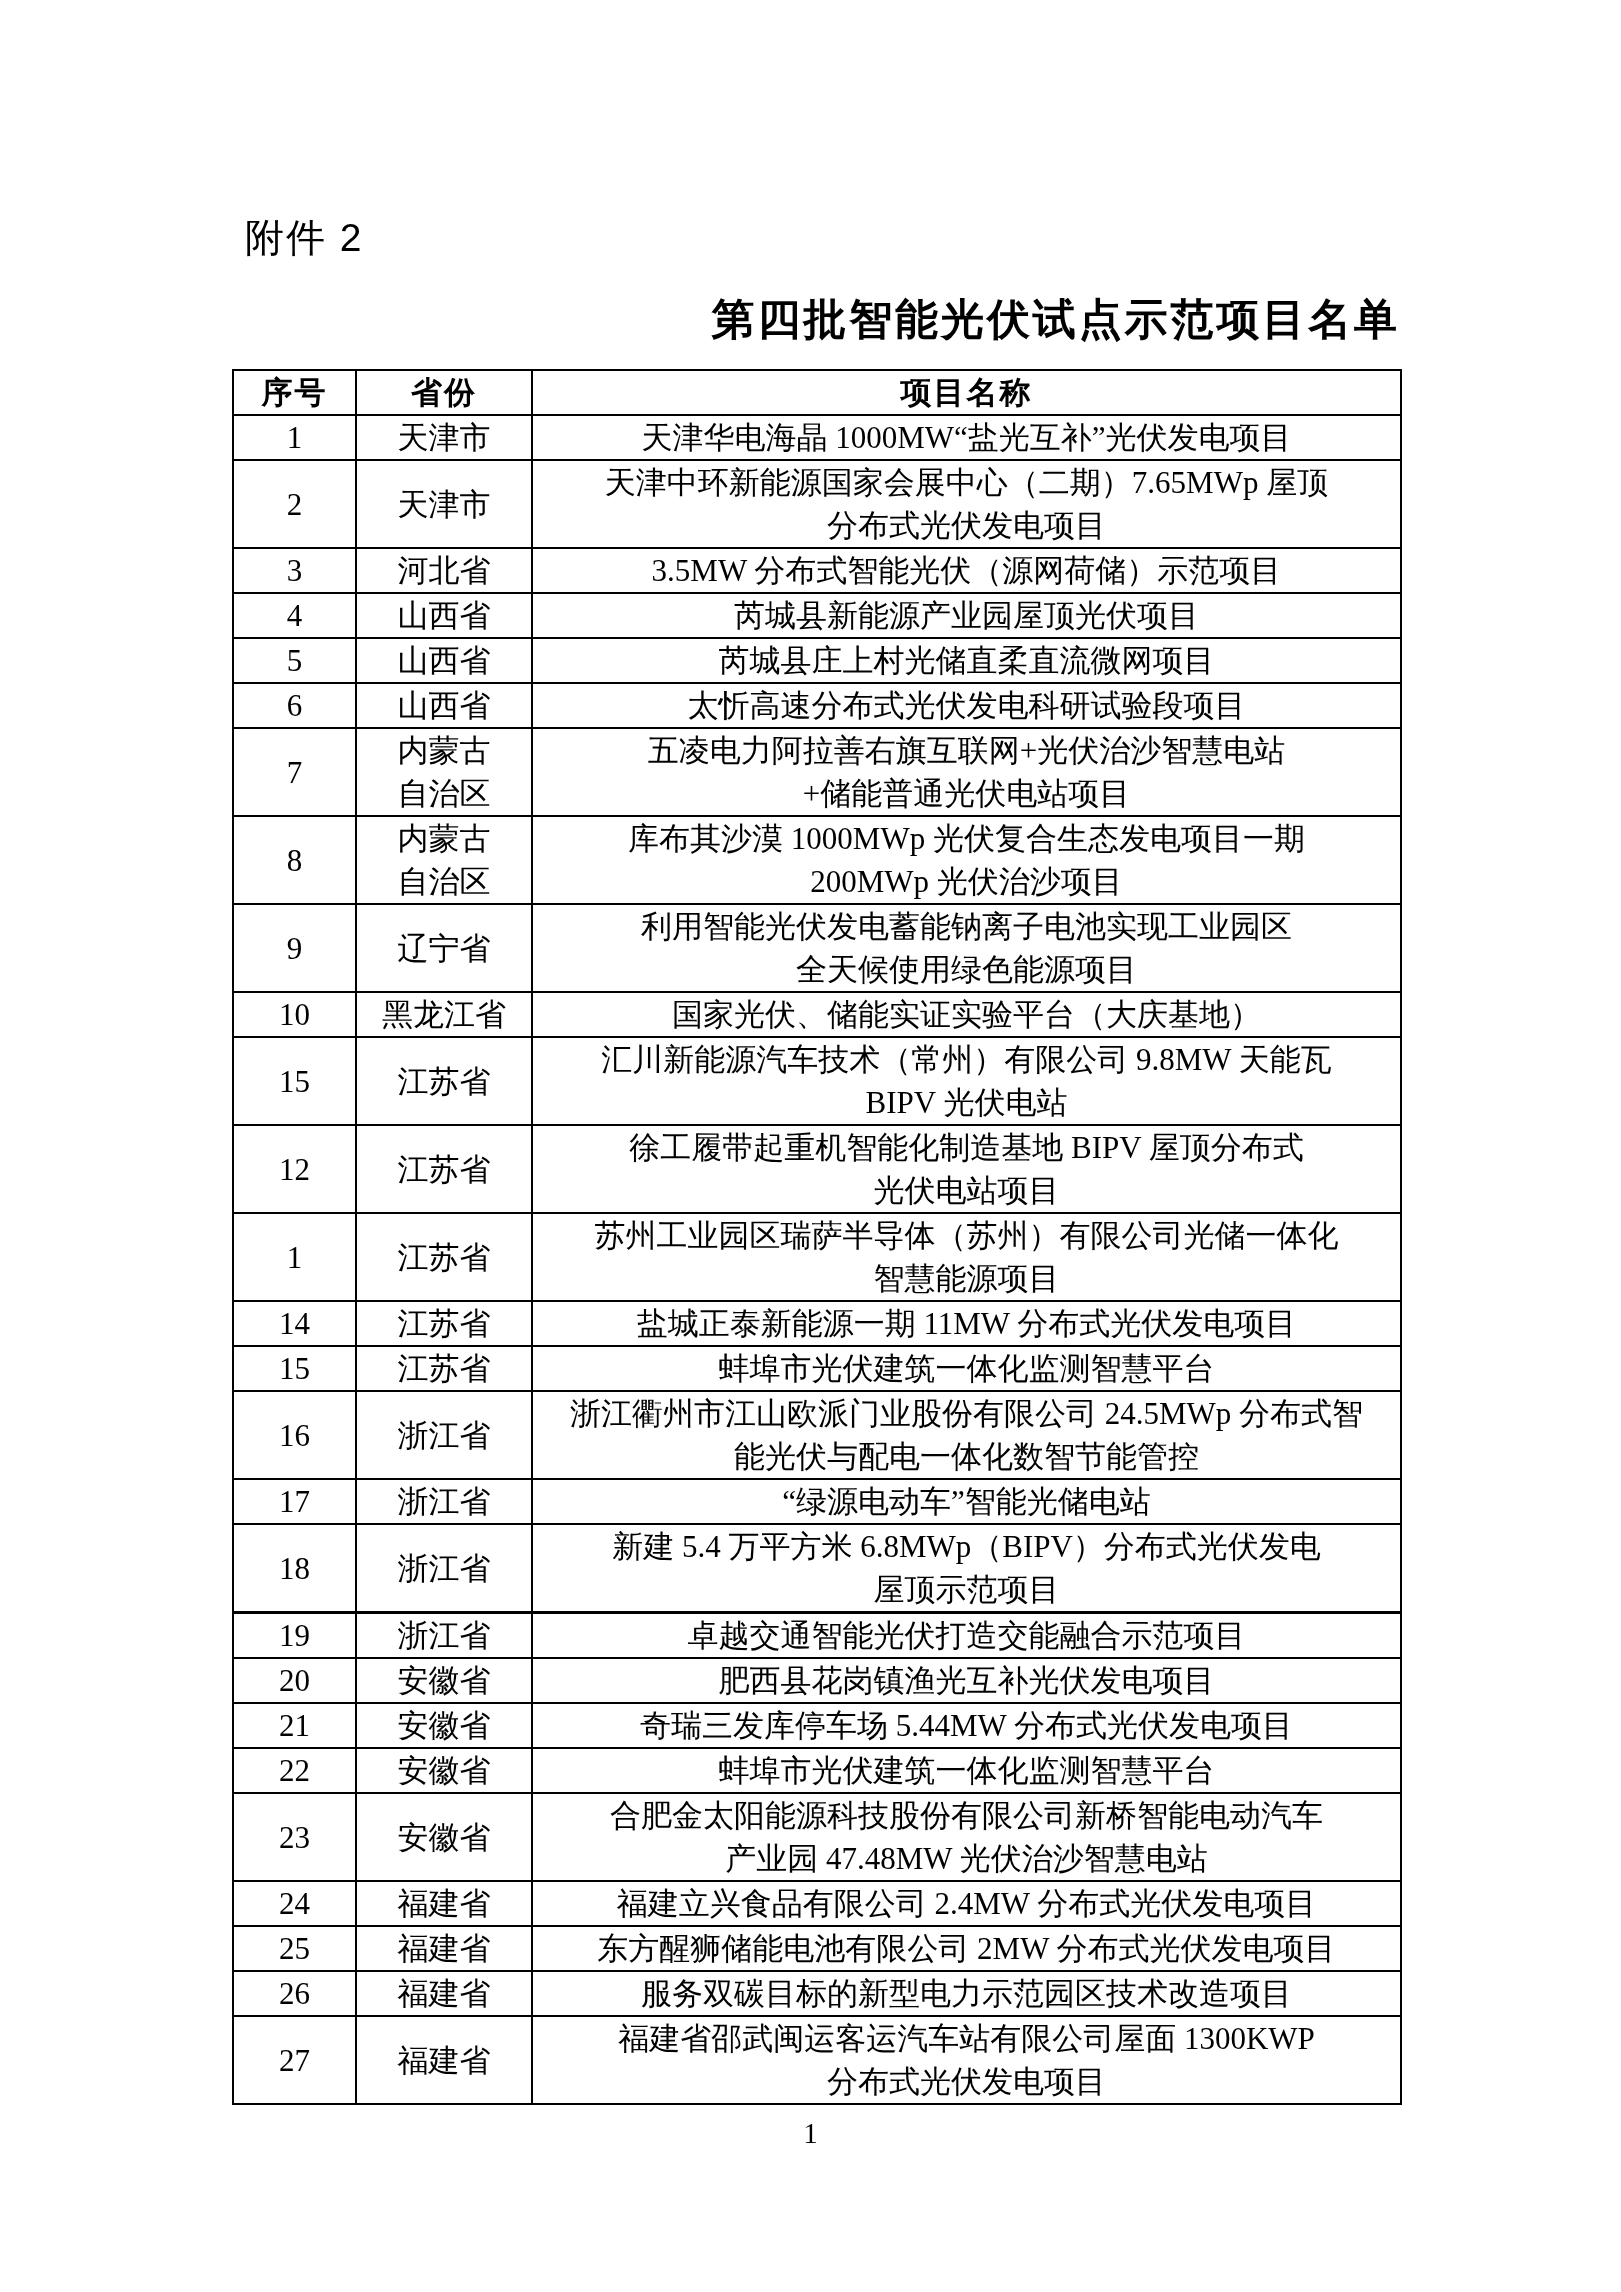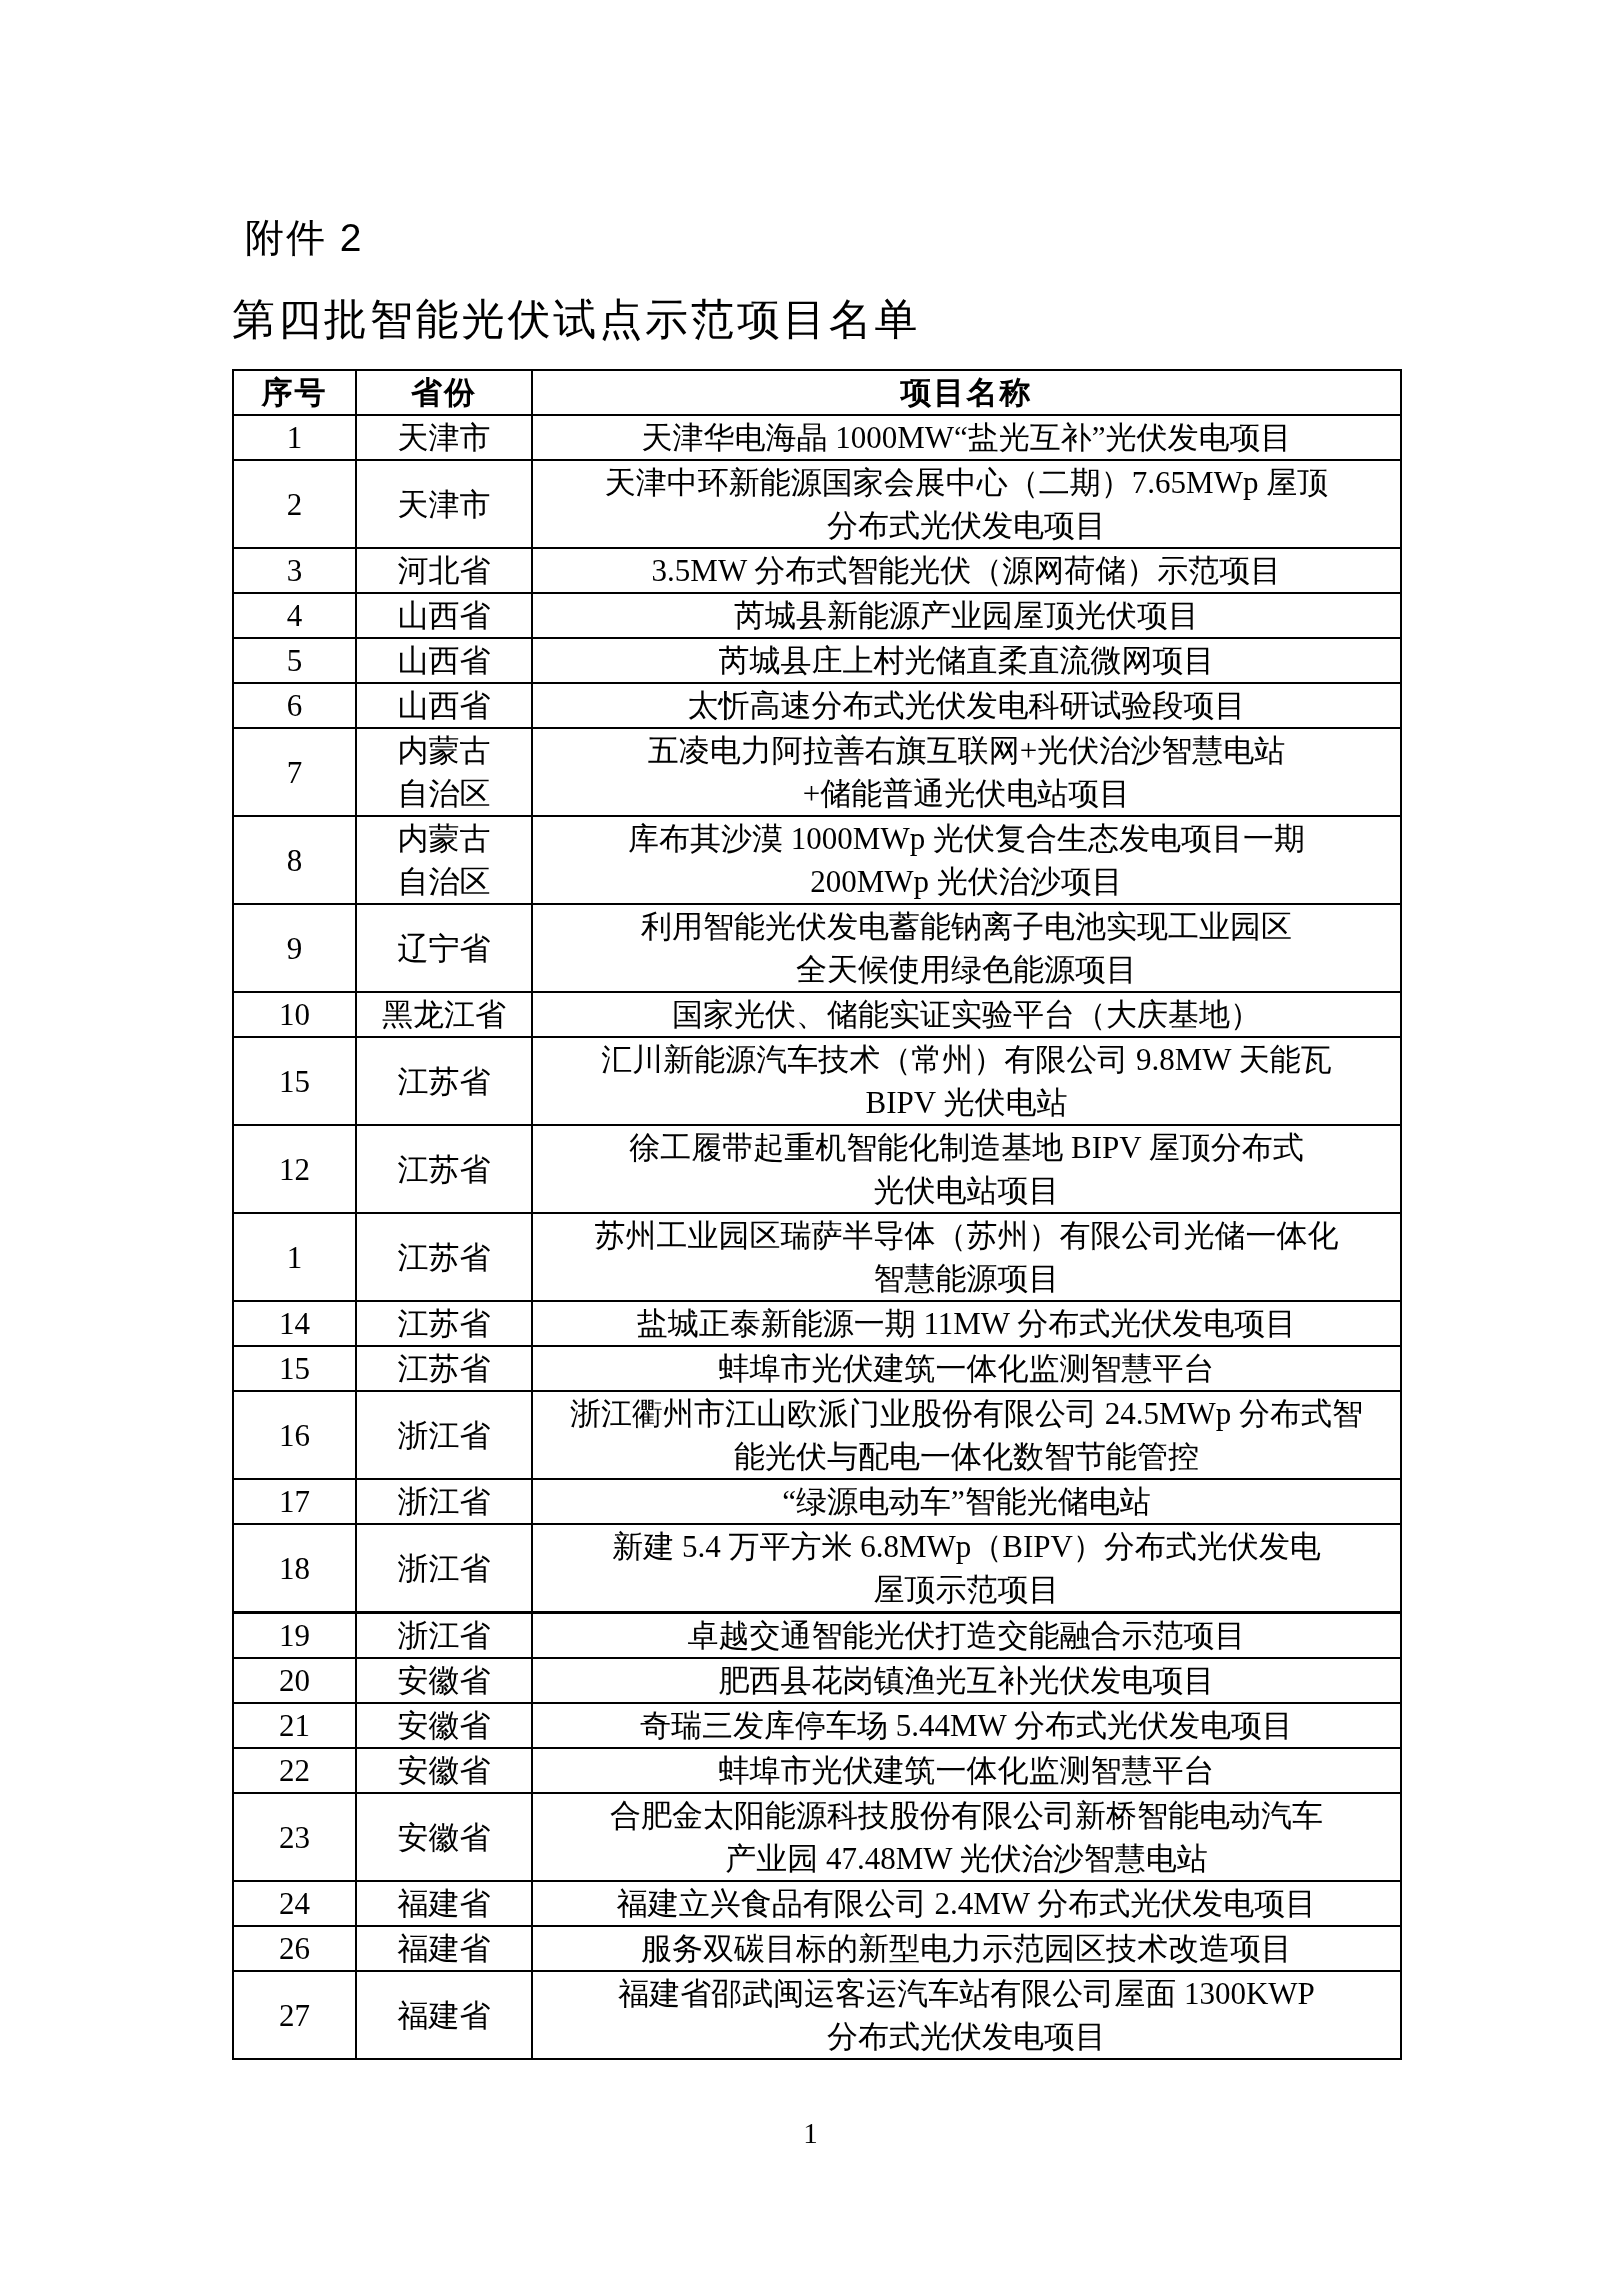--- a/index.html
+++ b/index.html
@@ -24,23 +24,23 @@
     font-size: 39px;
     line-height: 43px;
     letter-spacing: 2px;
     color: #000;
   }
   .doc-title {
     position: absolute;
     left: 232px;
     top: 294px;
     width: 1168px;
-    text-align: left;
+    text-align: right;
     font-family: "Liberation Sans", "DejaVu Sans", sans-serif;
-    font-weight: normal;
+    font-weight: bold;
     font-size: 43px;
     line-height: 51px;
     letter-spacing: 2.9px;
     color: #000;
   }
   table.projects {
     position: absolute;
     left: 232px;
     top: 369px;
     width: 1168px;
@@ -259,20 +259,25 @@
     <td class="col-proj">合肥金太阳能源科技股份有限公司新桥智能电动汽车
 产业园 47.48MW 光伏治沙智慧电站</td>
   </tr>
 
   <tr>
     <td class="col-no">24</td>
     <td class="col-prov">福建省</td>
     <td class="col-proj">福建立兴食品有限公司 2.4MW 分布式光伏发电项目</td>
   </tr>
 
+  <tr>
+    <td class="col-no">25</td>
+    <td class="col-prov">福建省</td>
+    <td class="col-proj">东方醒狮储能电池有限公司 2MW 分布式光伏发电项目</td>
+  </tr>
 
   <tr>
     <td class="col-no">26</td>
     <td class="col-prov">福建省</td>
     <td class="col-proj">服务双碳目标的新型电力示范园区技术改造项目</td>
   </tr>
 
   <tr>
     <td class="col-no">27</td>
     <td class="col-prov">福建省</td>

